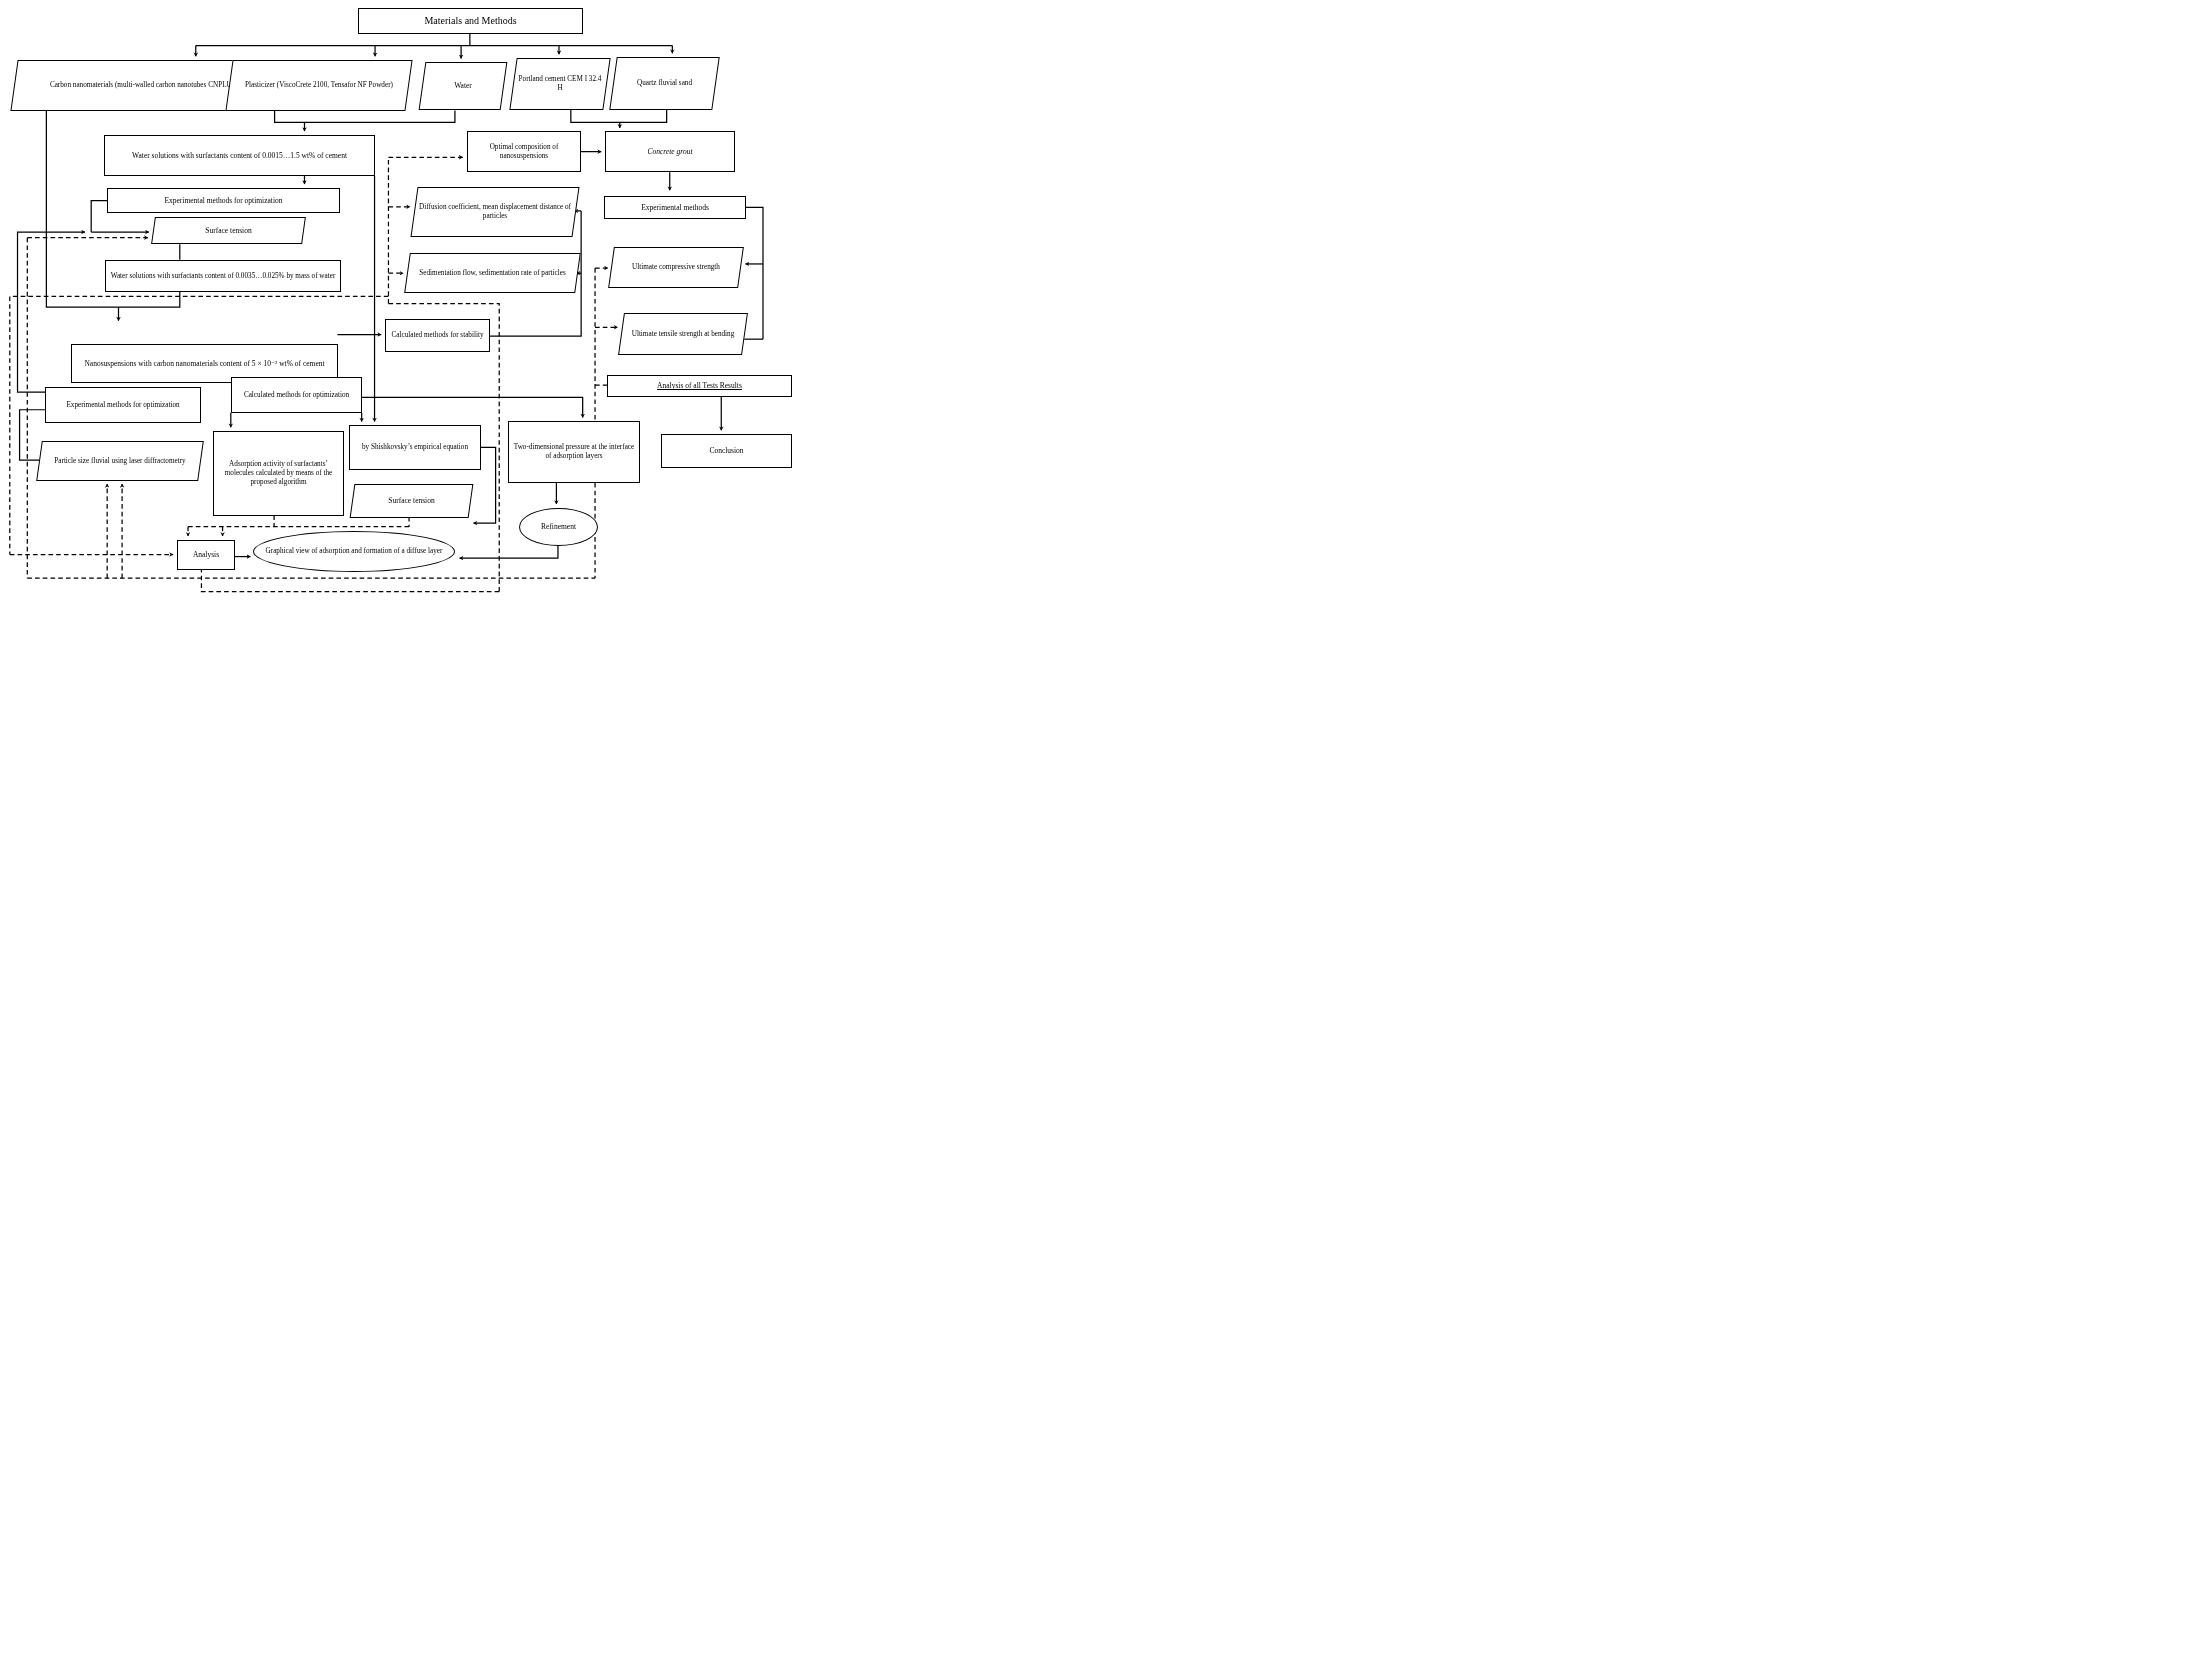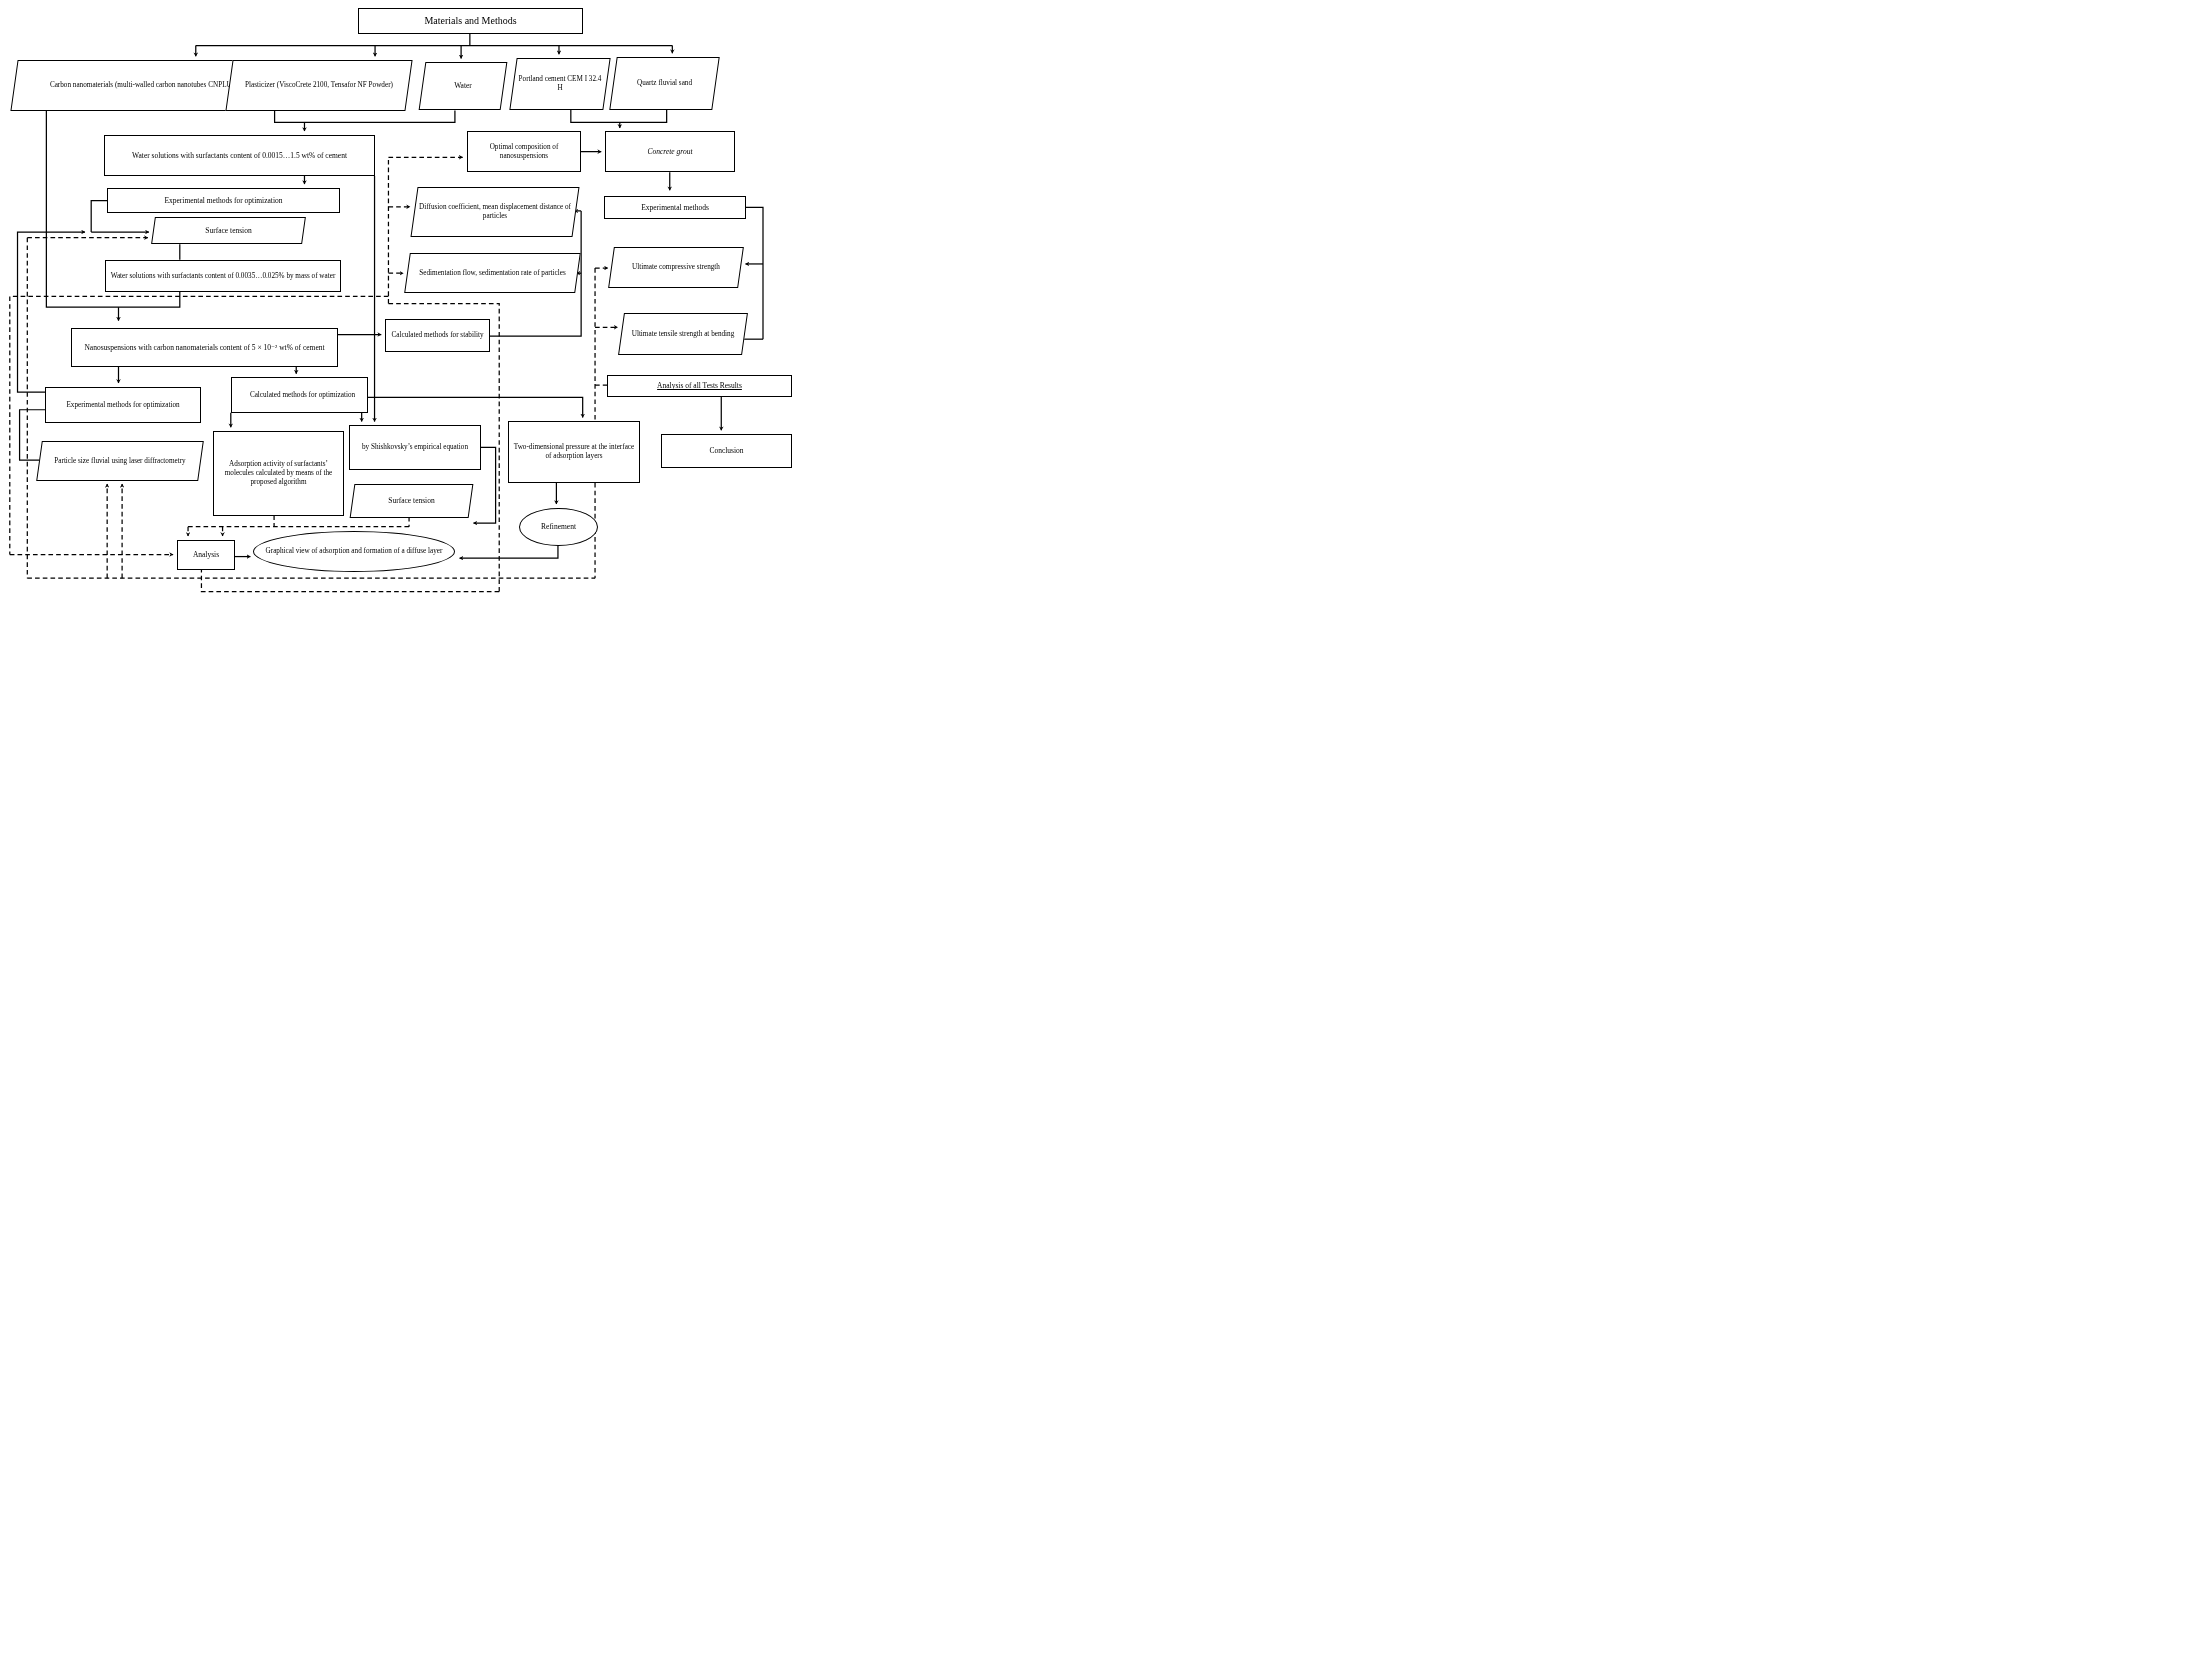--- a/index.html
+++ b/index.html
@@ -39,25 +39,25 @@
   #n-optimal   {left:467px;top:131px;width:114px;height:41px;}
   #n-concrete  {left:605px;top:131px;width:130px;height:41px;font-style:italic;}
   #n-expopt-top{left:107px;top:188px;width:233px;height:25px;}
   #n-st1       {left:153px;top:217px;width:151px;height:27px;}
   #n-diffusion {left:414px;top:187px;width:162px;height:50px;}
   #n-expright  {left:604px;top:196px;width:142px;height:23px;}
   #n-ws2       {left:105px;top:260px;width:236px;height:32px;}
   #n-sediment  {left:407px;top:253px;width:171px;height:40px;}
   #n-ultcomp   {left:611px;top:247px;width:130px;height:41px;}
   #n-ulttens   {left:621px;top:313px;width:124px;height:42px;}
-  #n-nano      {left:71px;top:328px;width:267px;height:39px;}
+  #n-nano      {left:71px;top:344px;width:267px;height:39px;}
   #n-calcstab  {left:385px;top:319px;width:105px;height:33px;}
   #n-testsanalysis{left:607px;top:375px;width:185px;height:22px;text-decoration:underline;}
   #n-expleft   {left:45px;top:387px;width:156px;height:36px;}
-  #n-calcopt   {left:231px;top:377px;width:131px;height:36px;padding-left:6px;}
+  #n-calcopt   {left:231px;top:377px;width:131px;height:36px;}
   #n-shish     {left:349px;top:425px;width:132px;height:45px;}
   #n-twodim    {left:508px;top:421px;width:132px;height:62px;}
   #n-conclusion{left:661px;top:434px;width:131px;height:34px;}
   #n-particlesize{left:39px;top:441px;width:162px;height:40px;}
   #n-adsorption{left:213px;top:431px;width:131px;height:85px;}
   #n-st2       {left:352px;top:484px;width:119px;height:34px;}
   #n-refinement{left:519px;top:508px;width:79px;height:38px;}
   #n-gv        {left:253px;top:531px;width:202px;height:41px;}
   #n-analysis  {left:177px;top:540px;width:58px;height:30px;}
 </style>

